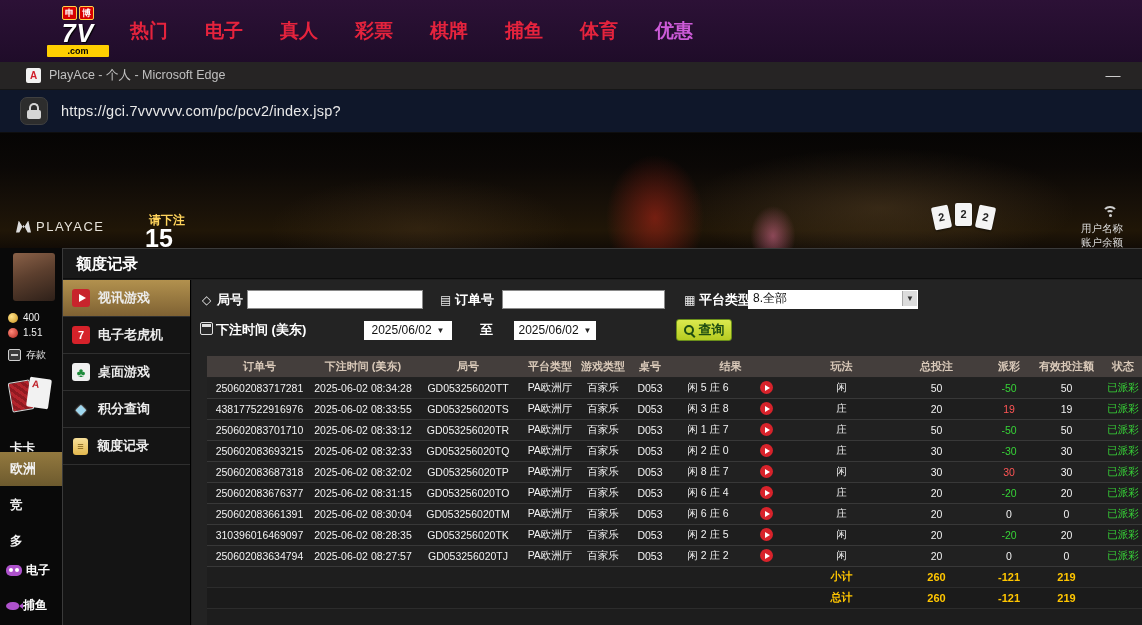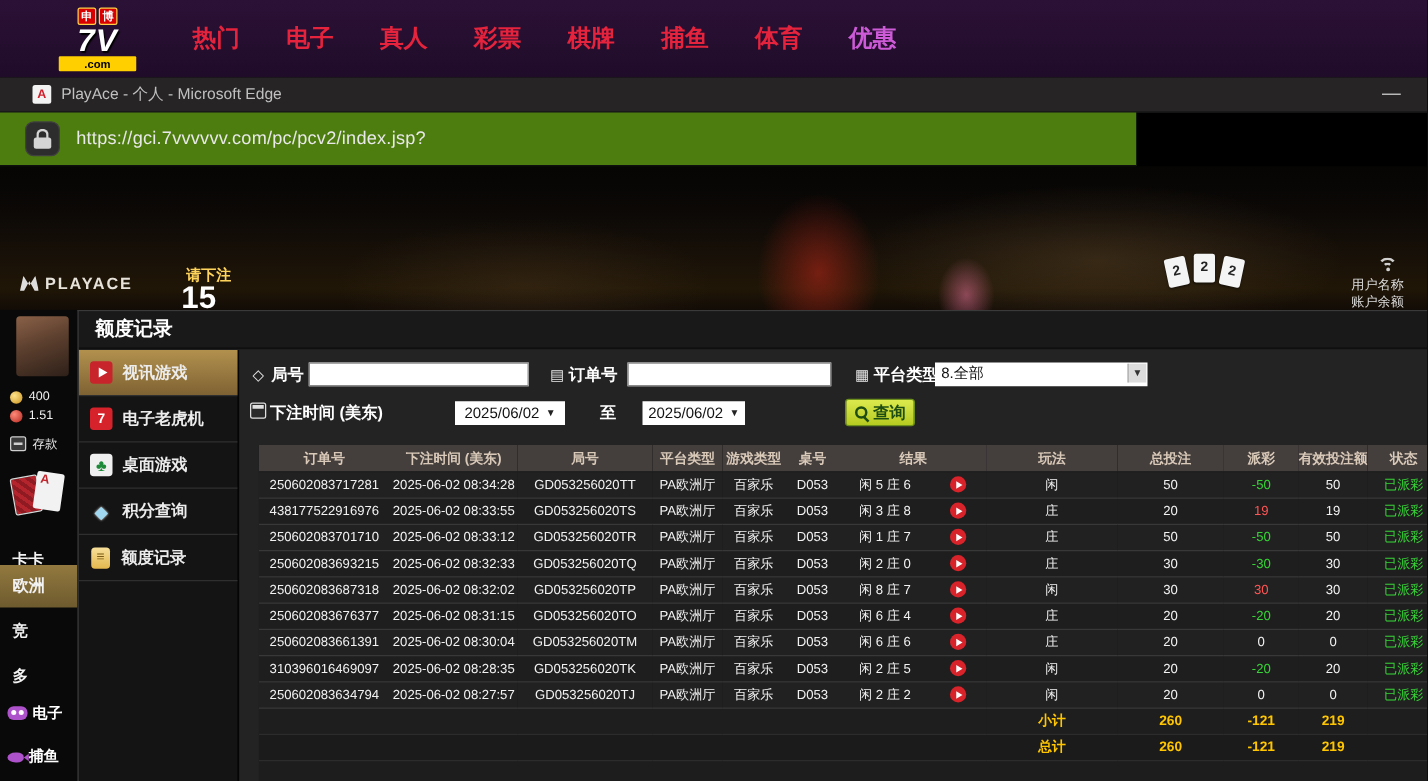--- a/index.html
+++ b/index.html
@@ -8,50 +8,50 @@
 
   
   #topnav{position:absolute;left:0;top:0;width:1142px;height:62px;
     background:linear-gradient(180deg,#2c1136,#1f0c29);display:flex;align-items:center}
   .logo{margin-left:46px;width:64px;display:flex;flex-direction:column;align-items:center;cursor:pointer}
   .badges{display:flex;gap:2px;margin-bottom:1px}
   .badge{width:15px;height:14px;background:#d80000;border:1px solid #ffcf4a;border-radius:2px;
     color:#fff;font-size:9px;line-height:12px;text-align:center;font-weight:700}
   .brand7v{font-style:italic;font-weight:700;font-size:25px;line-height:24px;color:#fff;text-shadow:1px 1px 1px #000;letter-spacing:1px}
   .domain{width:62px;height:12px;background:#ffcf00;color:#000;font-weight:800;font-size:9px;line-height:12px;text-align:center;border-radius:1px}
-  .menu{display:flex;margin-left:44px;gap:37px}
+  .menu{display:flex;margin-left:20px;gap:37px}
   .menu-item{font-weight:800;font-size:19px;color:#e5233d;cursor:pointer;white-space:nowrap}
   .menu-item.highlight{color:#cd5bd8}
 
   
   #titlebar{position:absolute;left:0;top:62px;width:1142px;height:28px;background:#262424;
     border-bottom:1px solid #161616;display:flex;align-items:center}
   .favicon{margin-left:26px;width:15px;height:15px;background:#f2f2f2;border-radius:2px;
     color:#d01e2a;font-weight:800;font-size:10px;line-height:15px;text-align:center}
   .win-title{margin-left:8px;color:#c0c0c0;font-size:12.5px}
   .win-min{position:absolute;right:14px;top:1px;width:30px;height:26px;line-height:24px;text-align:center;color:#ccc;font-size:15px;cursor:pointer}
-  #urlbar{position:absolute;left:0;top:90px;width:909px;height:43px;background:#4d7c0f;
+  #urlbar{position:absolute;left:0;top:90px;width:1142px;height:43px;background:#0f172a;
     border-bottom:1px solid #0e0e0e;display:flex;align-items:center}
   .lockbox{position:relative;margin-left:20px;width:28px;height:28px;border-radius:7px;background:#2d2d2d;border:1px solid #404040;cursor:pointer}
   .shackle{position:absolute;left:8px;top:5px;width:10px;height:8px;border:2px solid #d5d5d5;border-bottom:none;border-radius:5px 5px 0 0}
   .lockbody{position:absolute;left:6px;top:12px;width:14px;height:9px;background:#d5d5d5;border-radius:2px}
   .url{margin-left:13px;color:#e9e9e9;font-size:14.5px;letter-spacing:.2px;cursor:text}
 
   
   #banner{position:absolute;left:0;top:133px;width:1142px;height:115px;overflow:hidden;
     background:
       radial-gradient(70px 90px at 655px 85px, rgba(190,40,25,.55), rgba(0,0,0,0) 70%),
       radial-gradient(30px 40px at 773px 103px, rgba(225,110,150,.55), rgba(0,0,0,0) 75%),
       radial-gradient(260px 80px at 880px 75px, rgba(125,95,55,.30), rgba(0,0,0,0) 75%),
       radial-gradient(200px 70px at 420px 95px, rgba(110,80,45,.22), rgba(0,0,0,0) 75%),
       linear-gradient(180deg,#060504 0%,#0b0806 30%,#171008 60%,#201607 85%,#120c06 100%)}
   .playace{position:absolute;left:16px;top:86px;display:flex;align-items:center;gap:5px}
   .mark{width:15px;height:12px;background:#ddd;
     clip-path:polygon(0% 100%,18% 0%,50% 65%,82% 0%,100% 100%,78% 100%,50% 35%,22% 100%)}
-  .playace-text{color:#e6e2da;font-weight:700;font-size:13px;letter-spacing:1.5px}
+  .playace-text{color:#e6e2da;font-weight:400;font-size:13px;letter-spacing:1.5px}
   .betprompt{position:absolute;left:149px;top:79px;color:#ffd45c;font-size:12px;font-weight:700}
   .countdown{position:absolute;left:145px;top:91px;color:#fff;font-size:25px;font-weight:700}
   .cards{position:absolute;left:933px;top:70px;width:70px;height:34px}
   .pcard{position:absolute;width:17px;height:23px;background:#f4f4f4;border-radius:2px;color:#222;
     font-size:11px;font-weight:700;text-align:center;line-height:23px;box-shadow:0 1px 2px rgba(0,0,0,.6)}
   .pcard.c0{left:0;top:3px;transform:rotate(-12deg)}
   .pcard.c1{left:22px;top:0}
   .pcard.c2{left:44px;top:3px;transform:rotate(12deg)}
   .jackpot{position:absolute;left:876px;top:89px;font-size:28px;font-weight:800;color:#f7f3ea;letter-spacing:1px;
     text-shadow:0 0 8px rgba(255,255,240,.55),0 2px 3px rgba(0,0,0,.8)}

